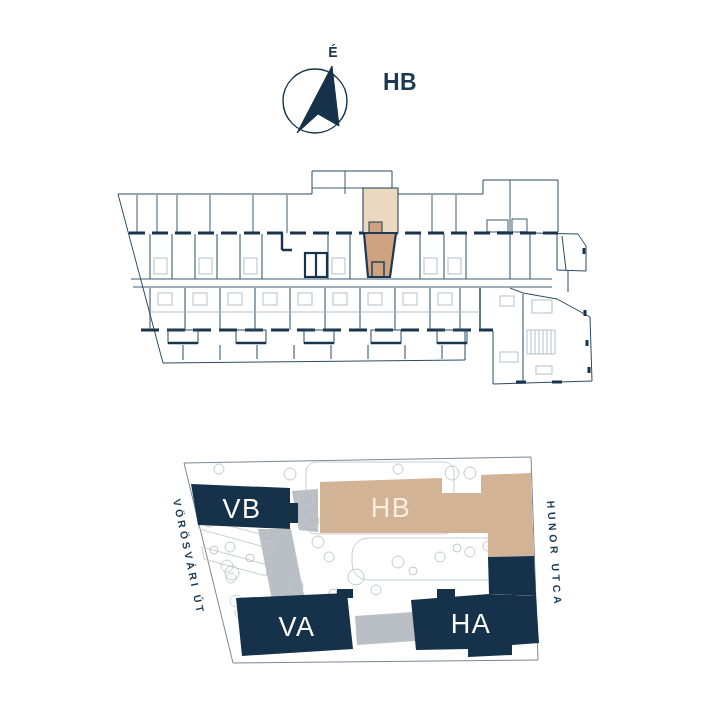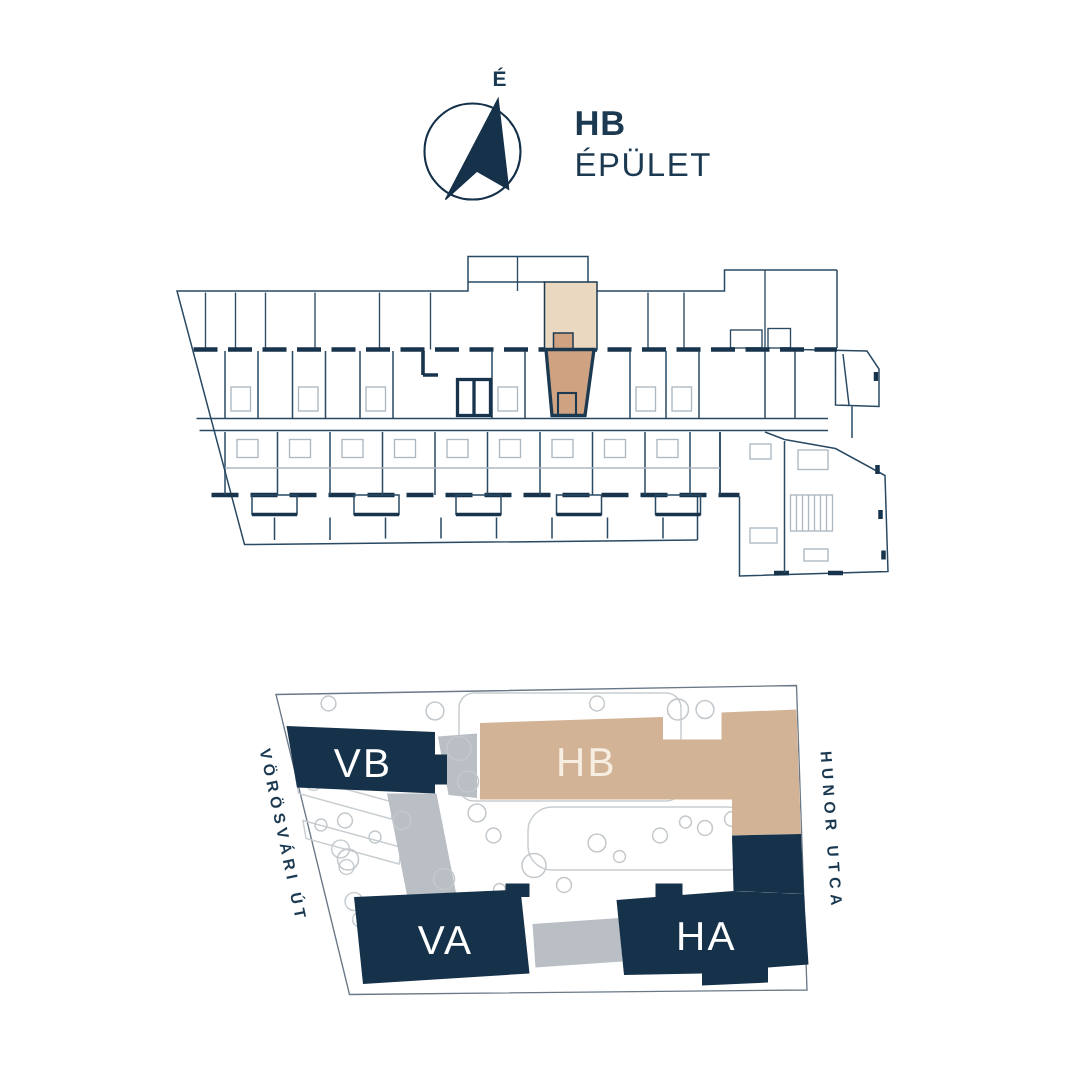--- a/index.html
+++ b/index.html
@@ -20,21 +20,20 @@
 <div class="canvas">
 
   <svg class="abs" style="left:278px;top:38px" width="110" height="105" viewBox="278 38 110 105">
     <text x="333" y="57" text-anchor="middle" font-size="14" font-weight="600" fill="#1b3a52">É</text>
     <circle cx="315" cy="101" r="32" fill="none" stroke="#16324a" stroke-width="1.4"></circle>
     <polygon points="332,66 297,133 318,114 339,126" fill="#16324a" stroke="#16324a" stroke-width="1"></polygon>
   </svg>
 
   <div class="abs title-block">
     <div class="title-code">HB</div>
-    <div class="title-word">ÉPÜLET</div>
   </div>
 
   <svg class="abs" style="left:95px;top:160px" width="520" height="240" viewBox="95 160 520 240">
     <g stroke="#2a4a63" stroke-width="1" fill="none">
       <path d="M 558,180 L 483,180 L 483,194 L 392,194 L 392,171 L 312,171 L 312,194 L 118,194 L 163,363 L 465,360"></path>
       <path d="M 558,180 L 558,232 M 465,330 L 465,360"></path>
       <path d="M 532,233 L 578,234 L 586,246 L 586,271 L 557,270 L 557,233 M 568,271 L 568,292"></path>
       <path d="M 480,288 L 480,330 M 493,331 L 493,384 L 592,381 L 590,317 L 557,299 L 523,293 L 510,288"></path>
     </g>
 

